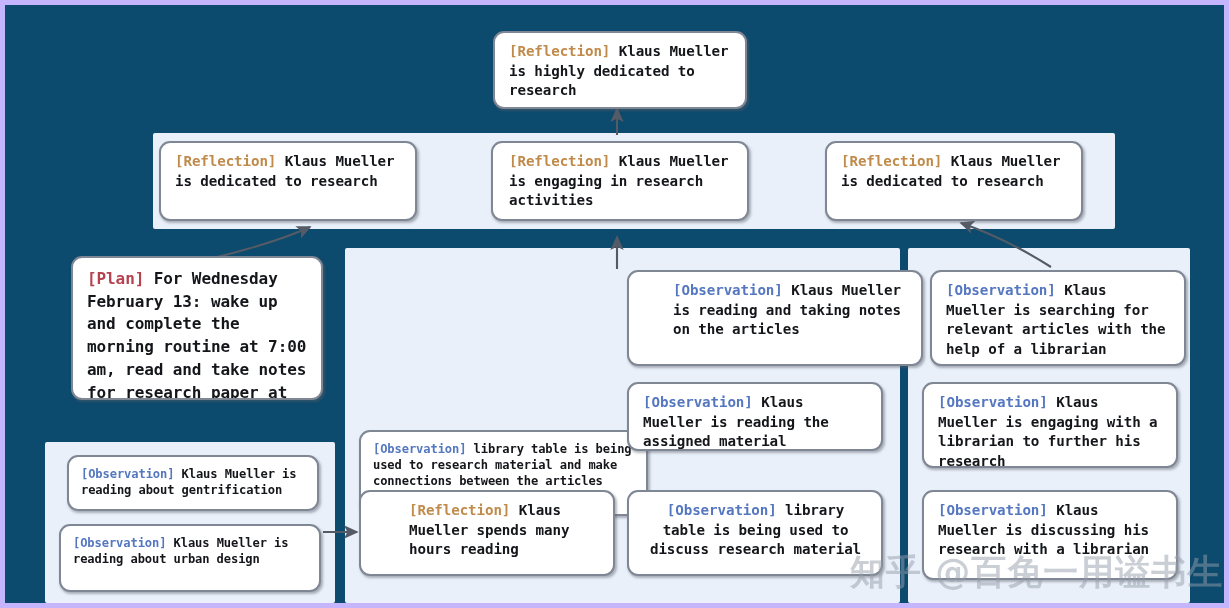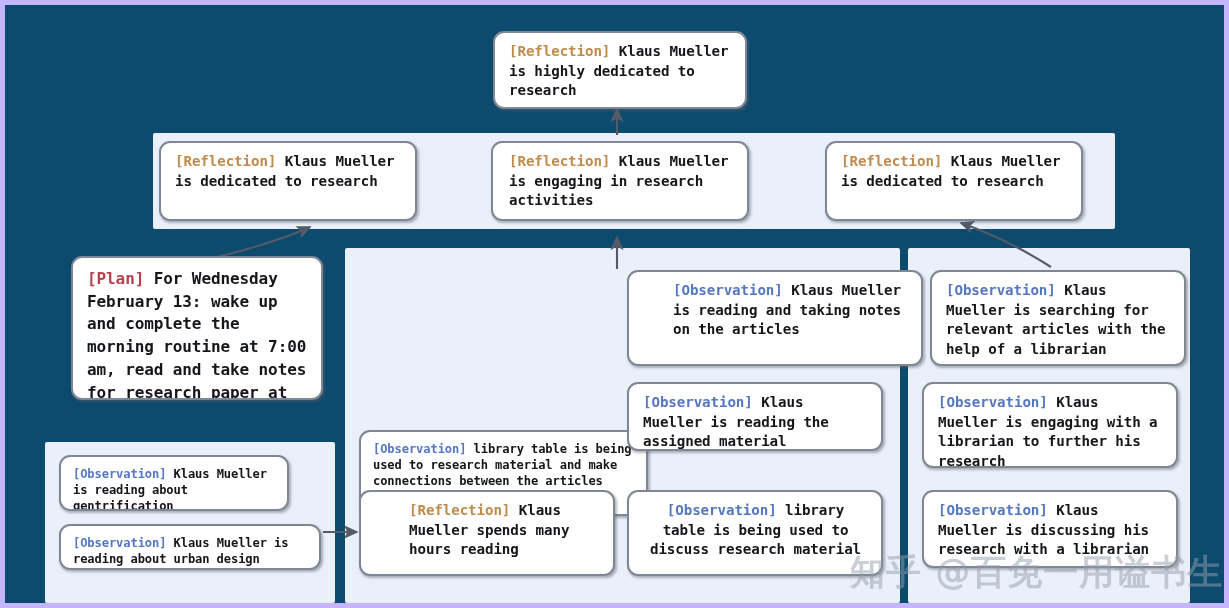--- a/index.html
+++ b/index.html
@@ -118,37 +118,37 @@
     <div class="node" style="left:488px; top:26px; width:254px; height:78px;"><span class="tag tag-reflection">[Reflection]</span><span> Klaus Mueller is highly dedicated to research</span></div>
 
     <div class="node" style="left:154px; top:136px; width:258px; height:80px;"><span class="tag tag-reflection">[Reflection]</span><span> Klaus Mueller is dedicated to research</span></div>
 
     <div class="node" style="left:486px; top:136px; width:258px; height:80px;padding-left:16px;"><span class="tag tag-reflection">[Reflection]</span><span> Klaus Mueller is engaging in research activities</span></div>
 
     <div class="node" style="left:820px; top:136px; width:258px; height:80px;"><span class="tag tag-reflection">[Reflection]</span><span> Klaus Mueller is dedicated to research</span></div>
 
     <div class="node plan-node" style="left:66px; top:251px; width:252px; height:144px;"><span class="tag tag-plan">[Plan]</span><span> For Wednesday February 13: wake up and complete the morning routine at 7:00 am, read and take notes for research paper at 8:00 am, have lunch at 12:00 pm, write down ideas or brainstorm potential solutions at 1:00 pm, [...]</span></div>
 
-    <div class="node small" style="left:54px; top:450px; width:230px; height:56px;"><span class="tag tag-observation">[Observation]</span><span> Klaus Mueller is reading about gentrification</span></div>
+    <div class="node small" style="left:62px; top:450px; width:252px; height:56px;"><span class="tag tag-observation">[Observation]</span><span> Klaus Mueller is reading about gentrification</span></div>
 
-    <div class="node small" style="left:54px; top:519px; width:262px; height:46px;"><span class="tag tag-observation">[Observation]</span><span> Klaus Mueller is reading about urban design</span></div>
+    <div class="node small" style="left:54px; top:519px; width:262px; height:68px;"><span class="tag tag-observation">[Observation]</span><span> Klaus Mueller is reading about urban design</span></div>
 
 
     <div class="node small" style="left:354px; top:377px; width:289px; height:86px;margin-top:48px;"><span class="tag tag-observation">[Observation]</span><span> library table is being used to research material and make connections between the articles</span></div>
 
     <div class="node" style="left:354px; top:485px; width:256px; height:86px;padding-left:48px;"><span class="tag tag-reflection">[Reflection]</span><span> Klaus Mueller spends many hours reading</span></div>
 
     <div class="node" style="left:622px; top:265px; width:296px; height:96px;padding-left:44px;"><span class="tag tag-observation">[Observation]</span><span> Klaus Mueller is reading and taking notes on the articles</span></div>
 
     <div class="node" style="left:622px; top:377px; width:256px; height:69px;"><span class="tag tag-observation">[Observation]</span><span> Klaus Mueller is reading the assigned material</span></div>
 
     <div class="node" style="left:622px; top:485px; width:256px; height:86px;text-align:center;"><span class="tag tag-observation">[Observation]</span><span> library table is being used to discuss research material</span></div>
 
     <div class="node" style="left:917px; top:265px; width:256px; height:96px;margin-left:8px;"><span class="tag tag-observation">[Observation]</span><span> Klaus Mueller is searching for relevant articles with the help of a librarian</span></div>
 
     <div class="node" style="left:917px; top:377px; width:256px; height:86px;"><span class="tag tag-observation">[Observation]</span><span> Klaus Mueller is engaging with a librarian to further his research</span></div>
 
-    <div class="node" style="left:917px; top:485px; width:256px; height:78px;"><span class="tag tag-observation">[Observation]</span><span> Klaus Mueller is discussing his research with a librarian</span></div>
+    <div class="node" style="left:917px; top:485px; width:256px; height:90px;"><span class="tag tag-observation">[Observation]</span><span> Klaus Mueller is discussing his research with a librarian</span></div>
 
     <div id="watermark">知乎 @百免一用谥书生</div>
 
   </div>
 </div>
 
 </body></html>

